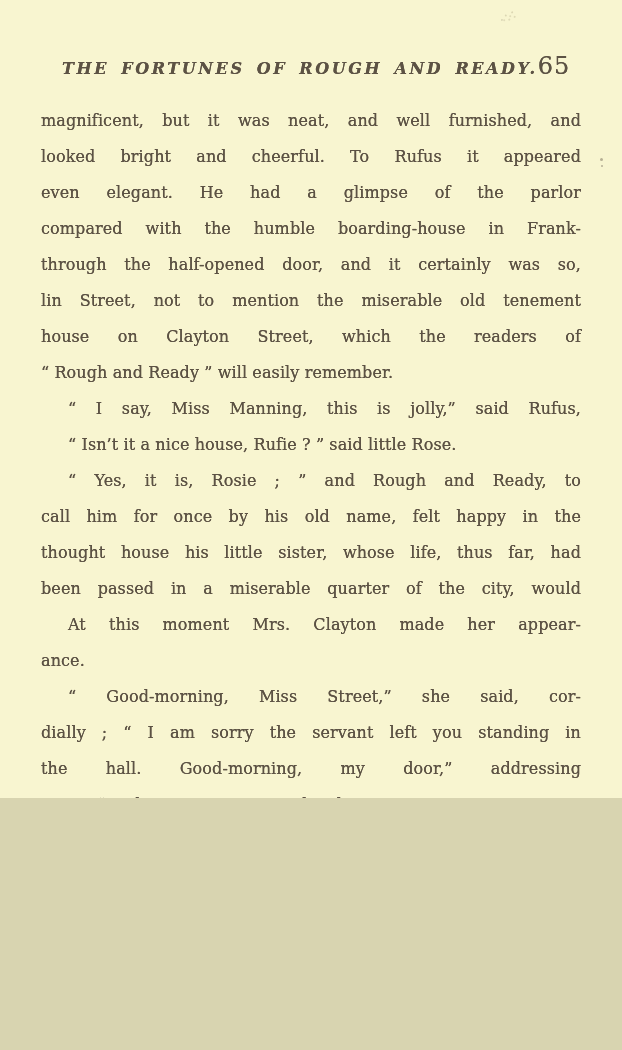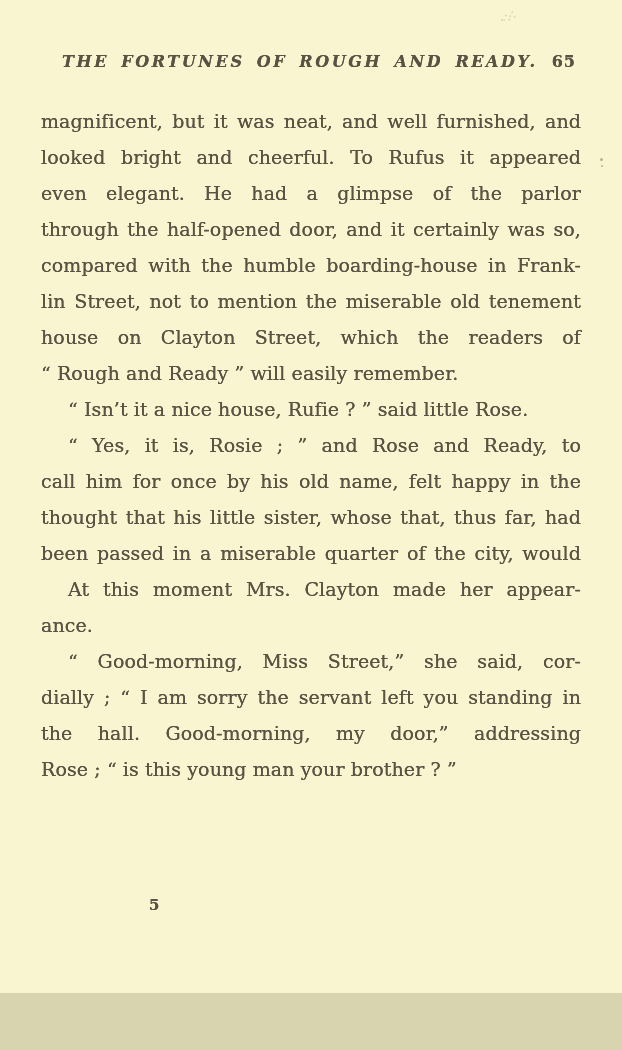--- a/index.html
+++ b/index.html
@@ -1,21 +1,21 @@
 <!DOCTYPE html>
 <html><head>
 <meta charset="utf-8">
 <style>
   html, body { margin: 0; padding: 0; }
   body { background: #d8d4b0; }
 
   .page {
     position: relative;
     width: 622px;
-    height: 993px;
+    height: 798px;
     margin: 0 auto;
     background: var(--paper, #f8f5d0);
     font-family: "DejaVu Serif", "Liberation Serif", serif;
     color: var(--ink, #5c5244);
     overflow: hidden;
   }
 
   .running-header {
     position: absolute;
     top: 52px;
@@ -29,37 +29,37 @@
     text-align: center;
     font-style: italic;
     font-weight: 700;
     font-size: 16px;
     letter-spacing: 2.6px;
     word-spacing: 4px;
     white-space: nowrap;
     text-shadow: 0 0 0.5px currentColor;
   }
   .page-number {
-    font-size: 16px;
-    font-weight: 700;
+    font-size: 24px;
+    font-weight: 400;
     letter-spacing: 1px;
-    margin-left: 14px;
+    margin-left: 0;
     text-shadow: 0 0 0.5px currentColor;
   }
 
   .page-text {
     position: absolute;
     left: 41px;
     top: 103px;
     width: 540px;
   }
   .line {
     height: 36px;
     line-height: 36px;
-    font-size: 19px;
+    font-size: 16px;
     letter-spacing: 0.1px;
     text-align: justify;
     text-align-last: left;
     white-space: normal;
     text-shadow: 0 0 0.5px currentColor;
   }
   .line.full { text-align-last: justify; }
   .line.indent { text-indent: 27px; }
 
   .signature-mark {
@@ -108,29 +108,30 @@
 
   <div class="running-header">
     <span class="running-title">THE FORTUNES OF ROUGH AND READY.</span>
     <span class="page-number">65</span>
   </div>
 
   <div class="page-text">
       <div class="line full">magnificent, but it was neat, and well furnished, and</div>
       <div class="line full">looked bright and cheerful. To Rufus it appeared</div>
       <div class="line full">even elegant. He had a glimpse of the parlor</div>
+      <div class="line full">compared with the humble boarding-house in Frank-</div>
       <div class="line full">through the half-opened door, and it certainly was so,</div>
-      <div class="line full">compared with the humble boarding-house in Frank-</div>
       <div class="line full">lin Street, not to mention the miserable old tenement</div>
       <div class="line full">house on Clayton Street, which the readers of</div>
       <div class="line">“ Rough and Ready ” will easily remember.</div>
+      <div class="line indent full">“ I say, Miss Manning, this is jolly,” said Rufus,</div>
       <div class="line indent">“ Isn’t it a nice house, Rufie ? ” said little Rose.</div>
-      <div class="line indent full">“ Yes, it is, Rosie ; ” and Rose and Ready, to</div>
+      <div class="line indent full">“ Yes, it is, Rosie ; ” and Rough and Ready, to</div>
       <div class="line full">call him for once by his old name, felt happy in the</div>
-      <div class="line full">thought that his little sister, whose that, thus far, had</div>
+      <div class="line full">thought house his little sister, whose life, thus far, had</div>
       <div class="line full">been passed in a miserable quarter of the city, would</div>
       <div class="line indent full">At this moment Mrs. Clayton made her appear-</div>
       <div class="line">ance.</div>
       <div class="line indent full">“ Good-morning, Miss Street,” she said, cor-</div>
       <div class="line full">dially ; “ I am sorry the servant left you standing in</div>
       <div class="line full">the hall. Good-morning, my door,” addressing</div>
       <div class="line">Rose ; “ is this young man your brother ? ”</div>
     </div>
 
   <div class="signature-mark">5</div>

